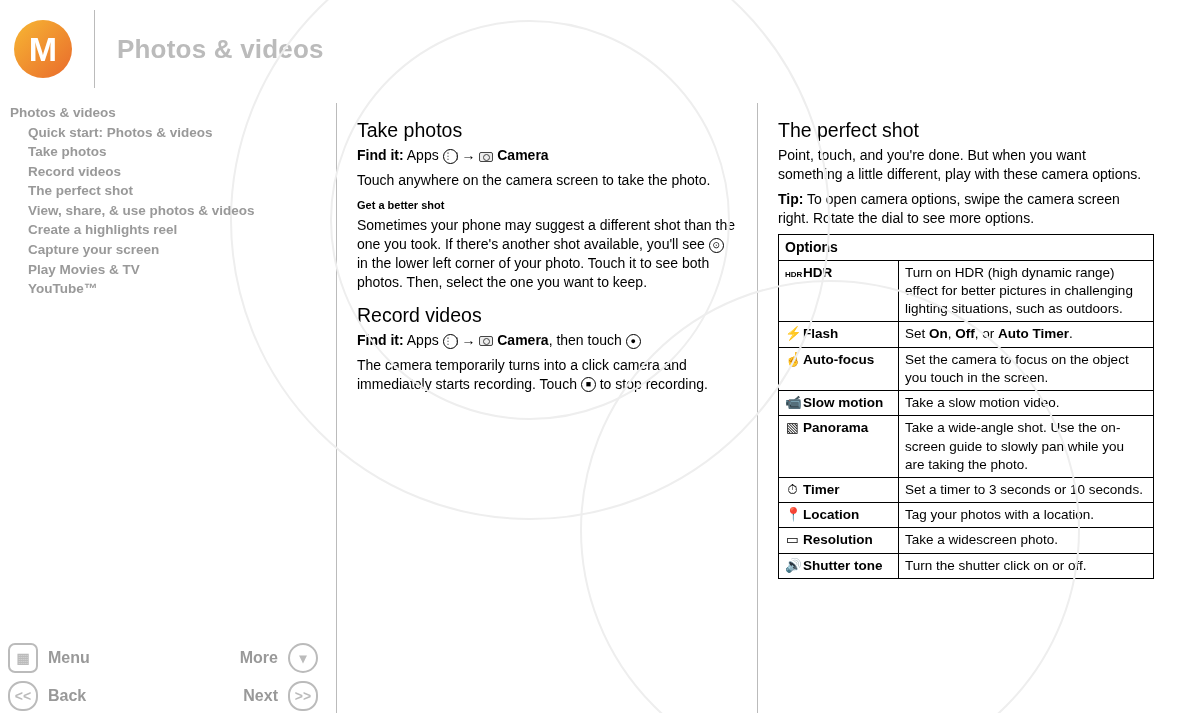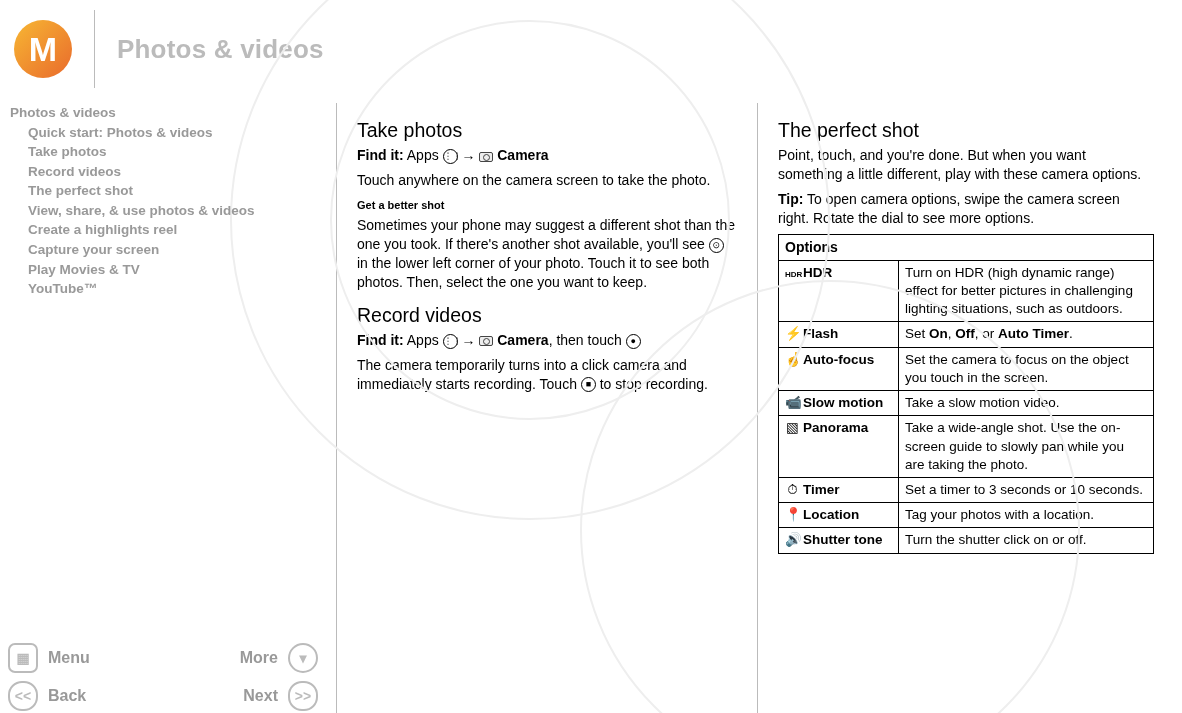--- a/index.html
+++ b/index.html
@@ -175,19 +175,23 @@
       </tr>
       <tr>
         <td class="optname"><span class="opt-icon">⏱</span><span>Timer</span></td>
         <td>Set a timer to 3 seconds or 10 seconds.</td>
       </tr>
       <tr>
         <td class="optname"><span class="opt-icon">📍</span><span>Location</span></td>
         <td>Tag your photos with a location.</td>
       </tr>
       <tr>
+        <td class="optname"><span class="opt-icon">▭</span><span>Resolution</span></td>
+        <td>Take a widescreen photo.</td>
+      </tr>
+      <tr>
         <td class="optname"><span class="opt-icon">🔊</span><span>Shutter tone</span></td>
         <td>Turn the shutter click on or off.</td>
       </tr>
     </tbody>
       </table>
   </div>
 </div>
 
 </body></html>

